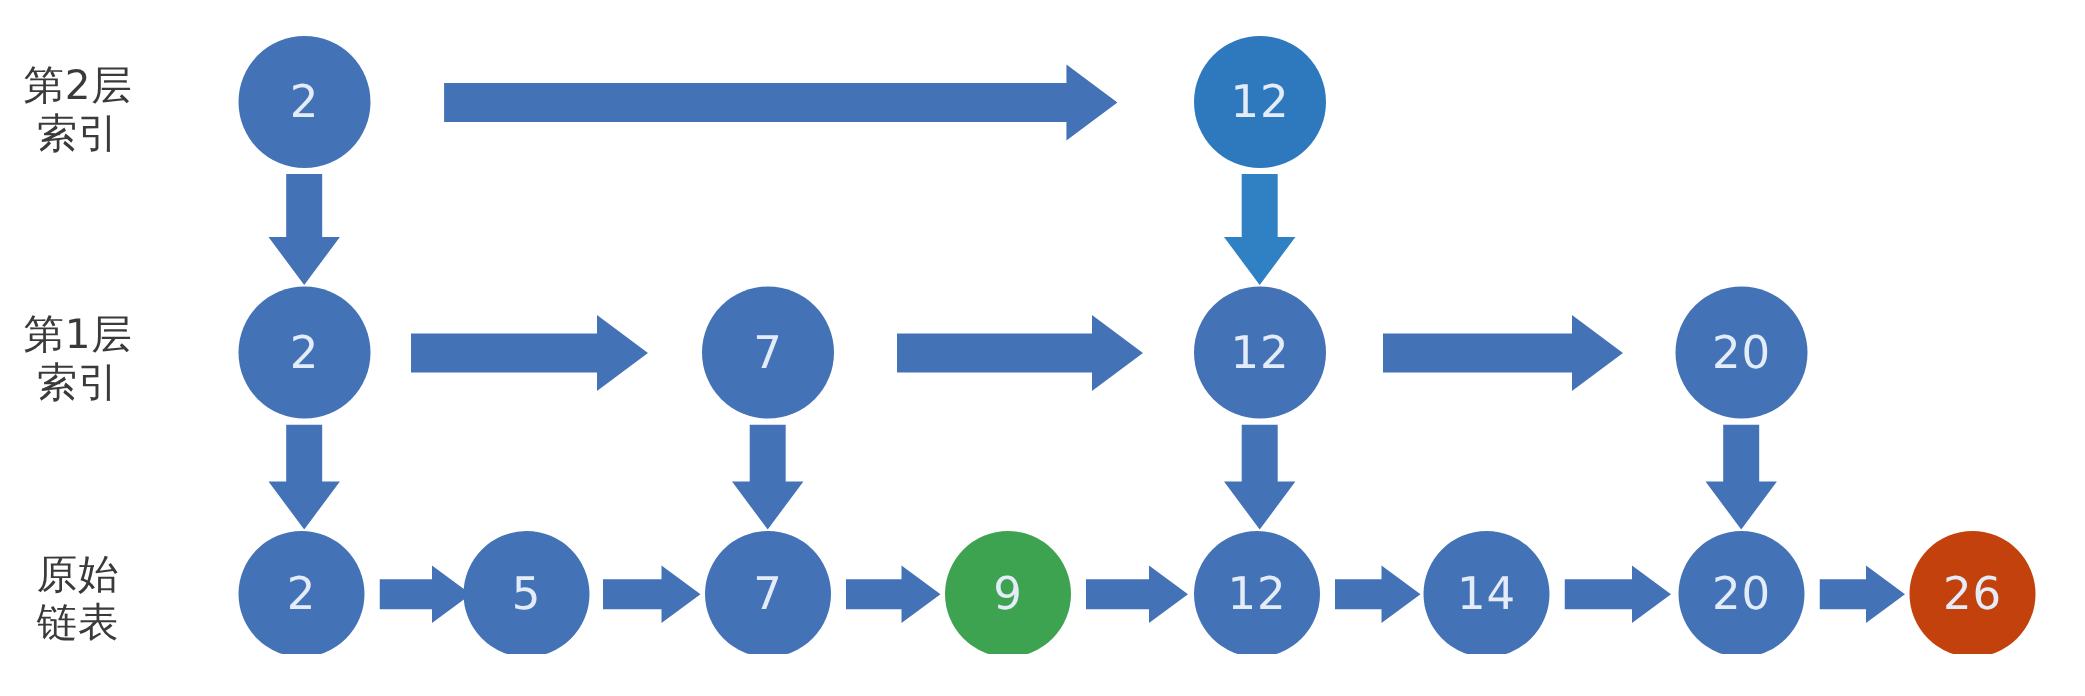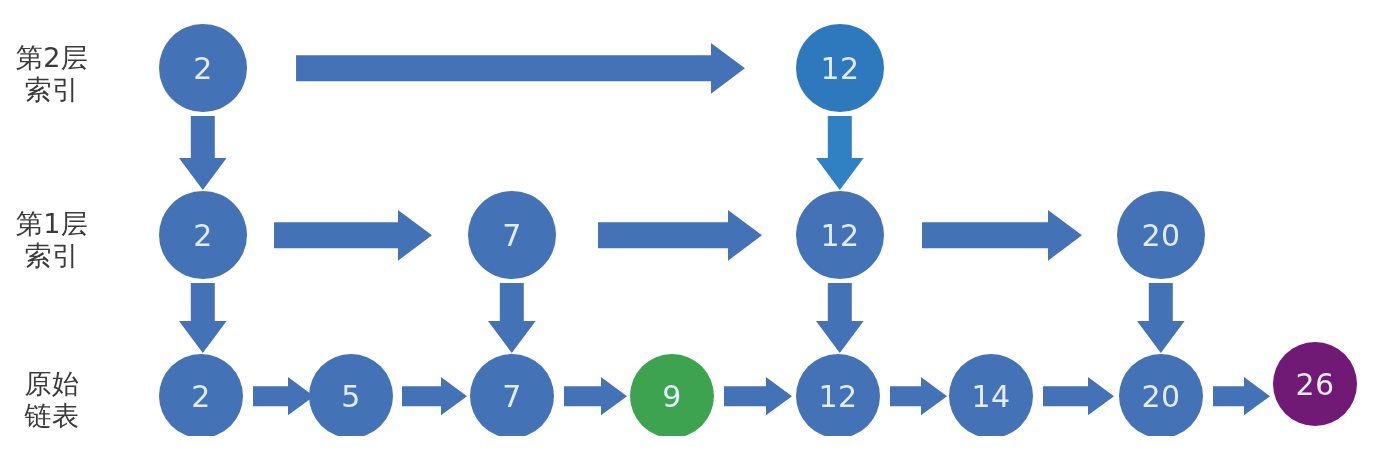--- a/index.html
+++ b/index.html
@@ -190,17 +190,17 @@
     </div>
     <div class="node" style="left: 796px; top: 354px; width: 84px; height: 84px; background: rgb(68, 114, 182); color: rgb(227, 236, 248);">
       <span class="node-value">12</span>
     </div>
     <div class="node" style="left: 949px; top: 354px; width: 84px; height: 84px; background: rgb(68, 114, 182); color: rgb(227, 236, 248);">
       <span class="node-value">14</span>
     </div>
     <div class="node" style="left: 1119px; top: 354px; width: 84px; height: 84px; background: rgb(68, 114, 182); color: rgb(227, 236, 248);">
       <span class="node-value">20</span>
     </div>
-    <div class="node" style="left: 1273px; top: 342px; width: 84px; height: 84px; background: #701a75; color: rgb(227, 236, 248);">
+    <div class="node" style="left: 1273px; top: 354px; width: 84px; height: 84px; background: #c2410c; color: rgb(227, 236, 248);">
       <span class="node-value">26</span>
     </div>
     <div class="footer-text" style="left: 620px; top: 450px;">单链表</div>
   </div>
 
 </body></html>

